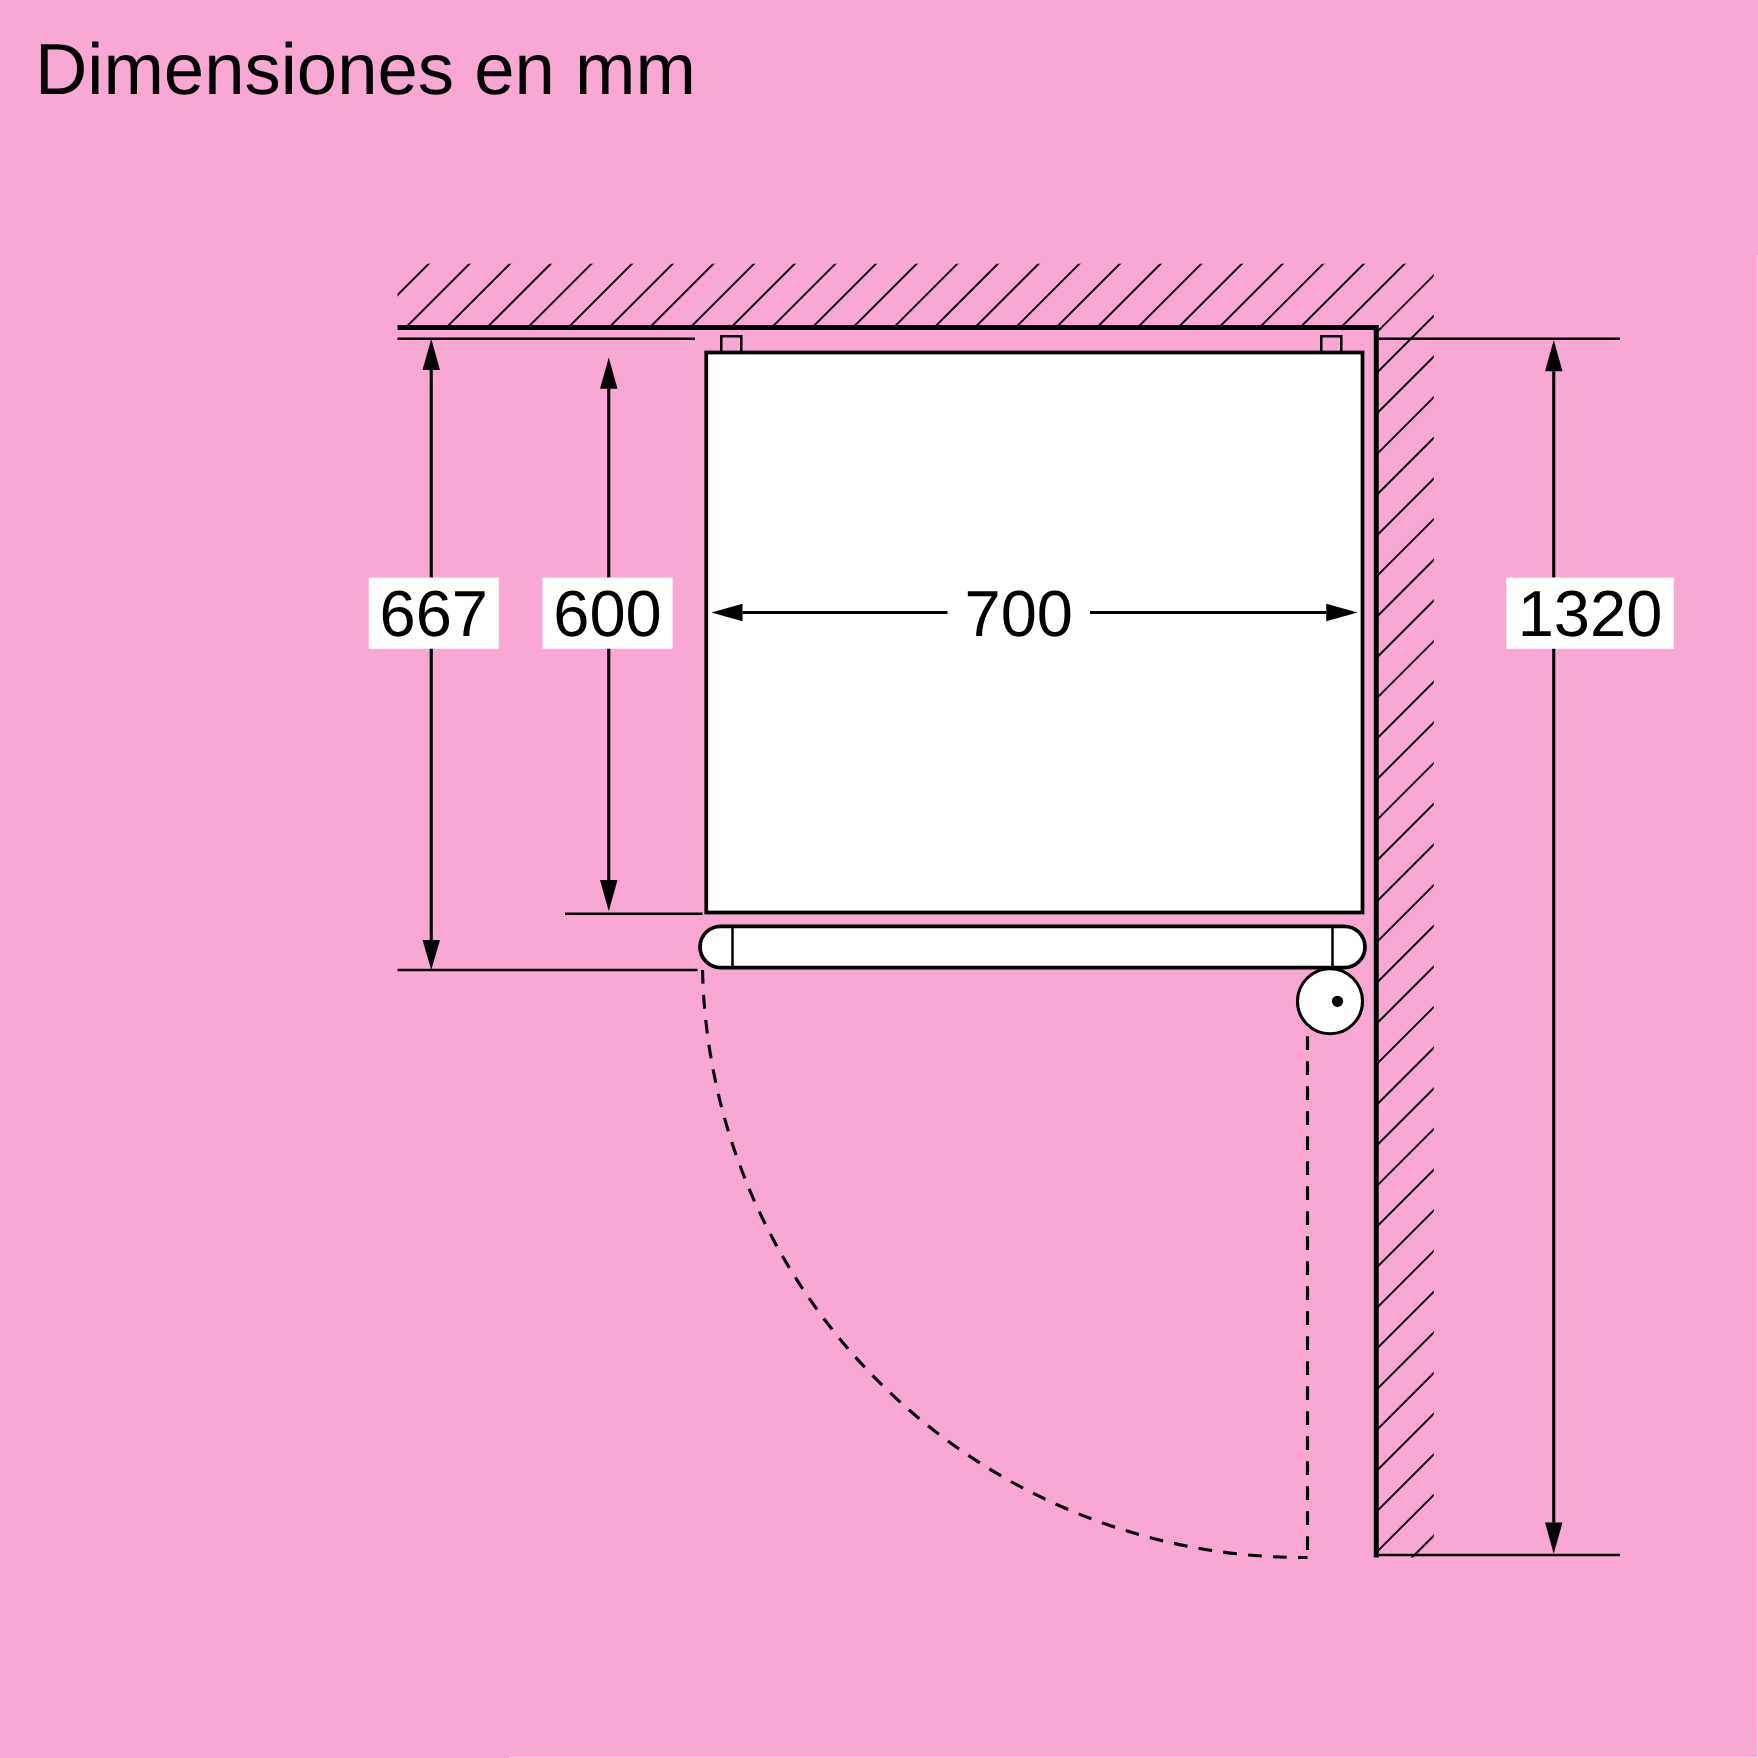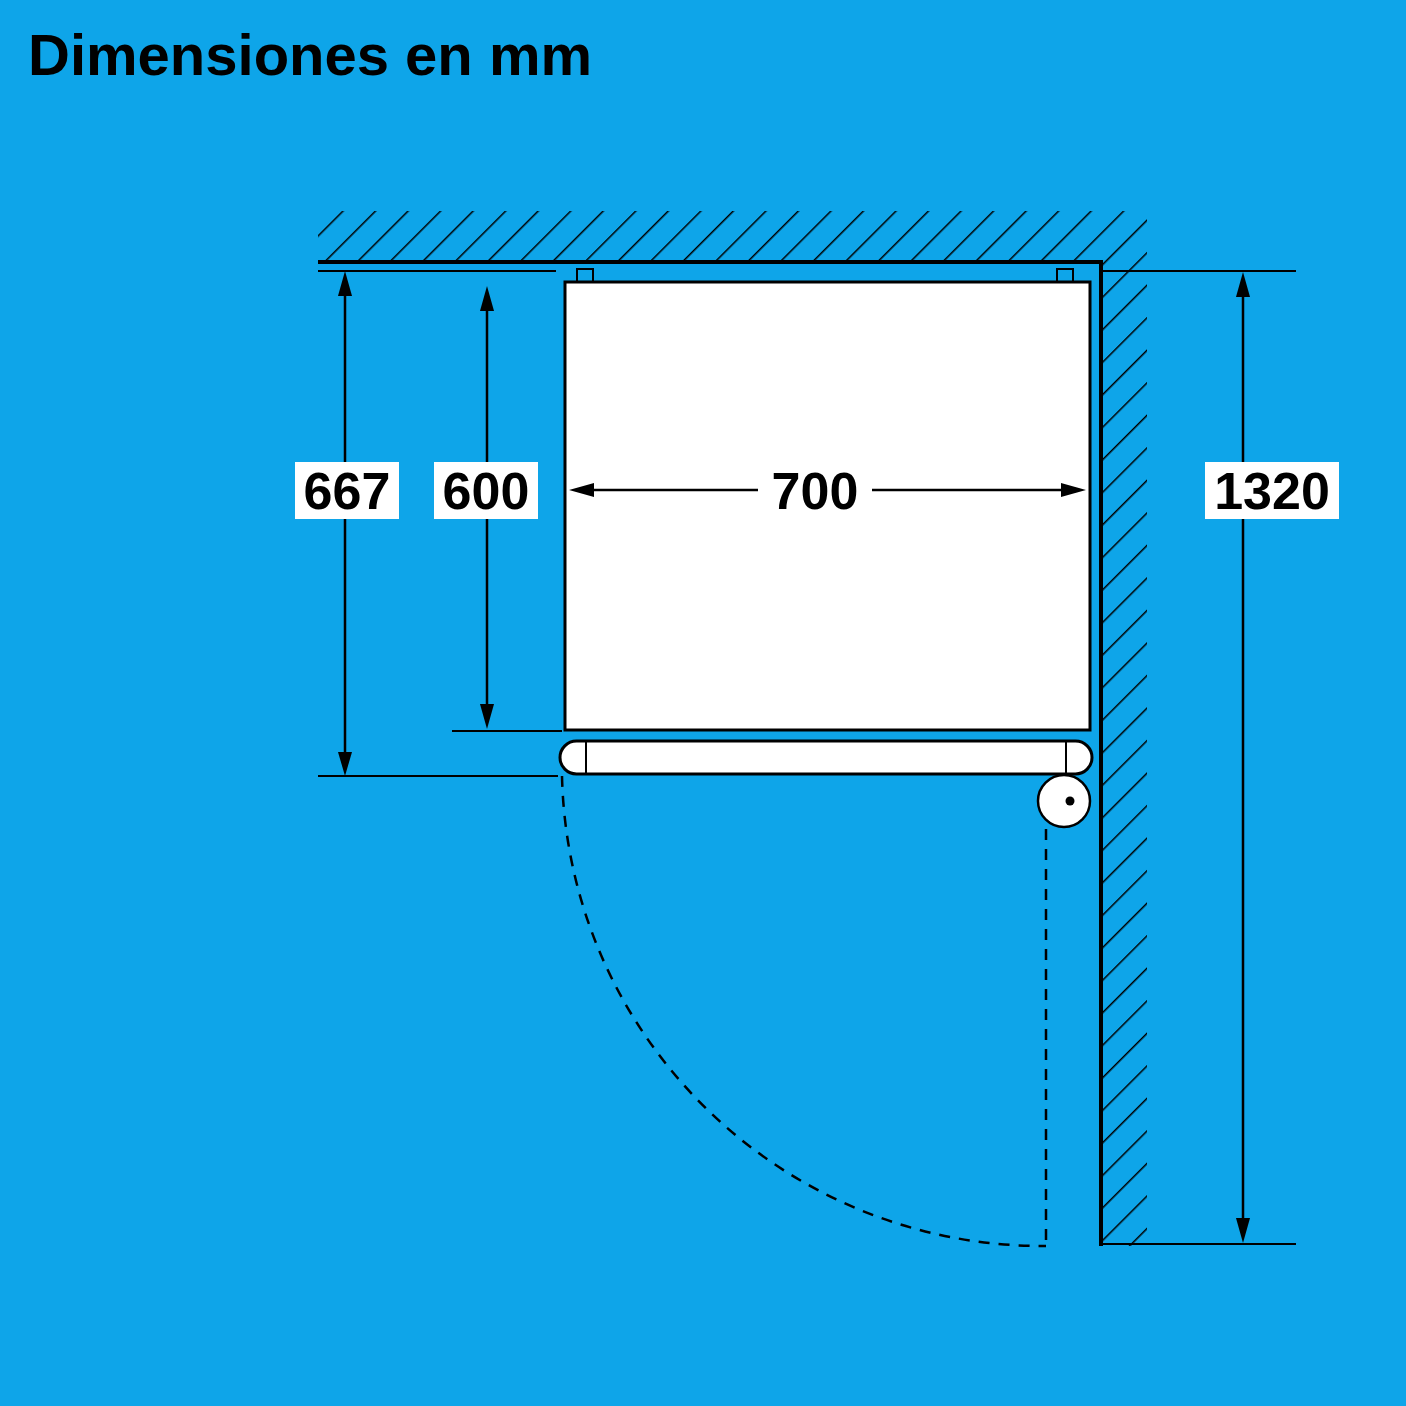--- a/index.html
+++ b/index.html
@@ -4,23 +4,22 @@
 <style>
   html, body {
     margin: 0;
     padding: 0;
     background: #ffffff;
   }
   .stage {
     position: relative;
     width: 1406px;
     height: 1406px;
-    background: #0ea5e9;
+    background: #f9a8d4;
     font-family: "Liberation Sans", sans-serif;
-    font-weight: bold;
   }
   svg {
     position: absolute;
     top: 0;
     left: 0;
   }
   .wall-line   { stroke: #000; stroke-width: 4; fill: none; }
   .tick-line   { stroke: #000; stroke-width: 2; fill: none; }
   .body-line   { stroke: #000; stroke-width: 3; fill: #ffffff; }
   .thin-line   { stroke: #000; stroke-width: 2; fill: none; }

